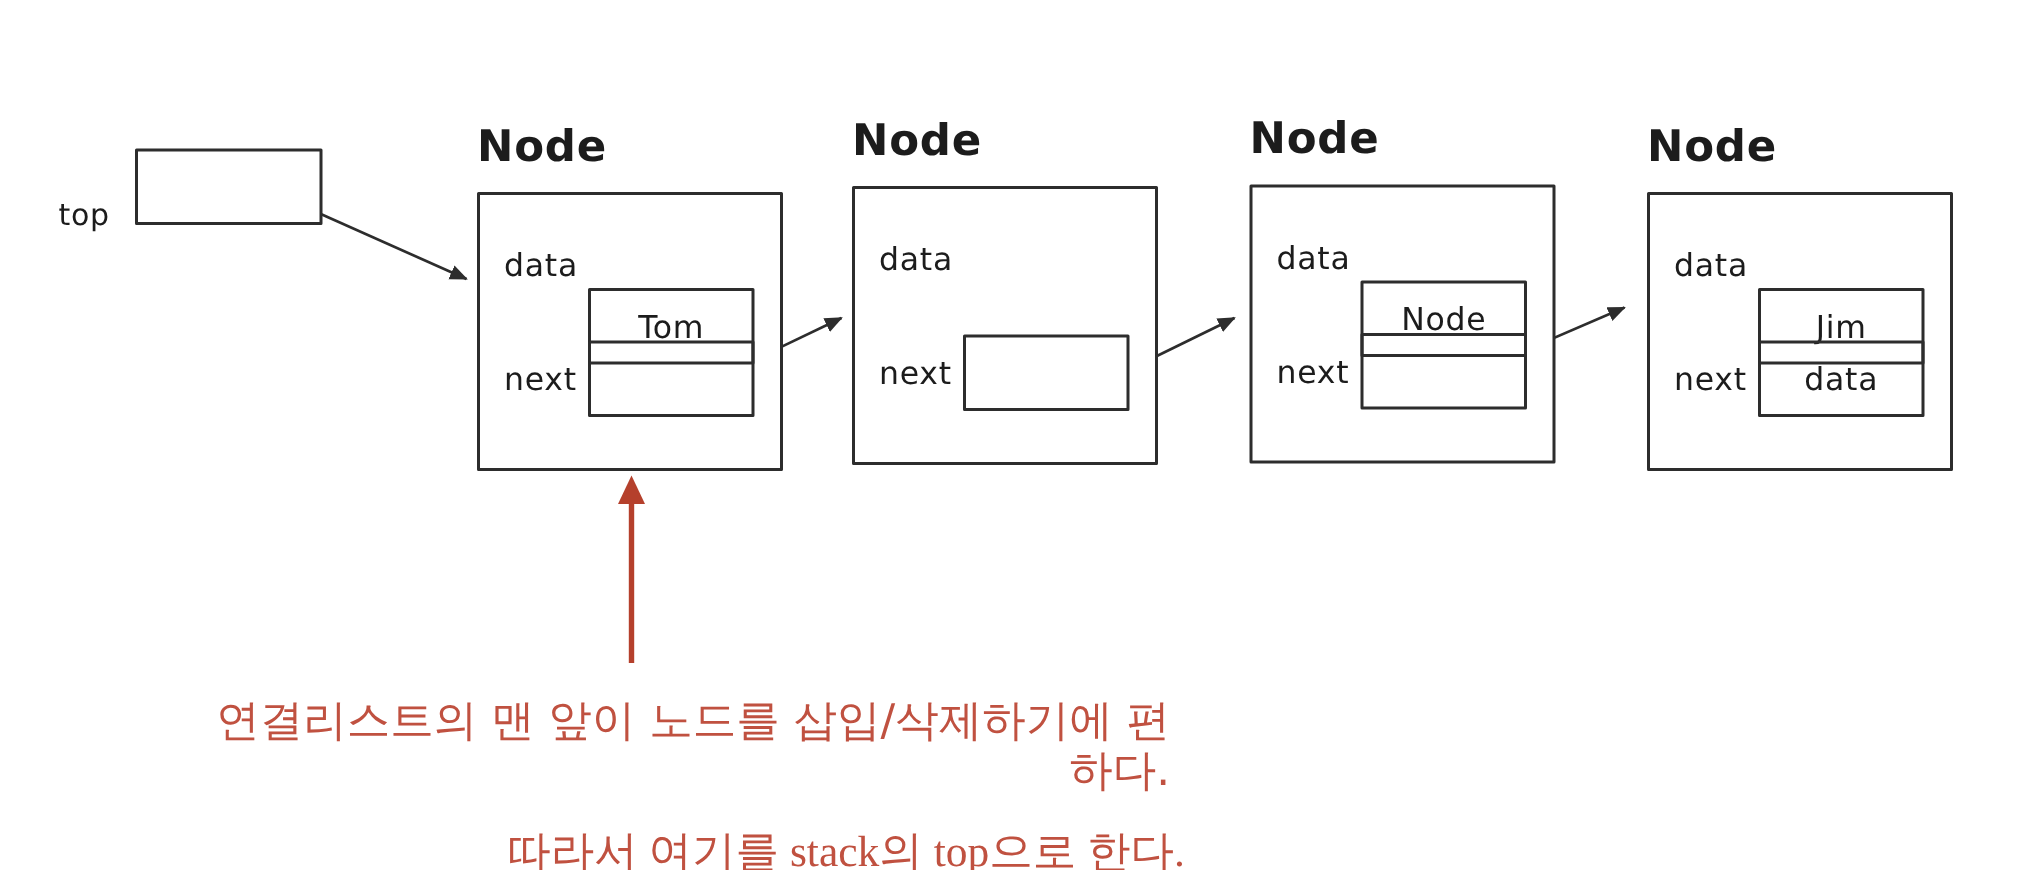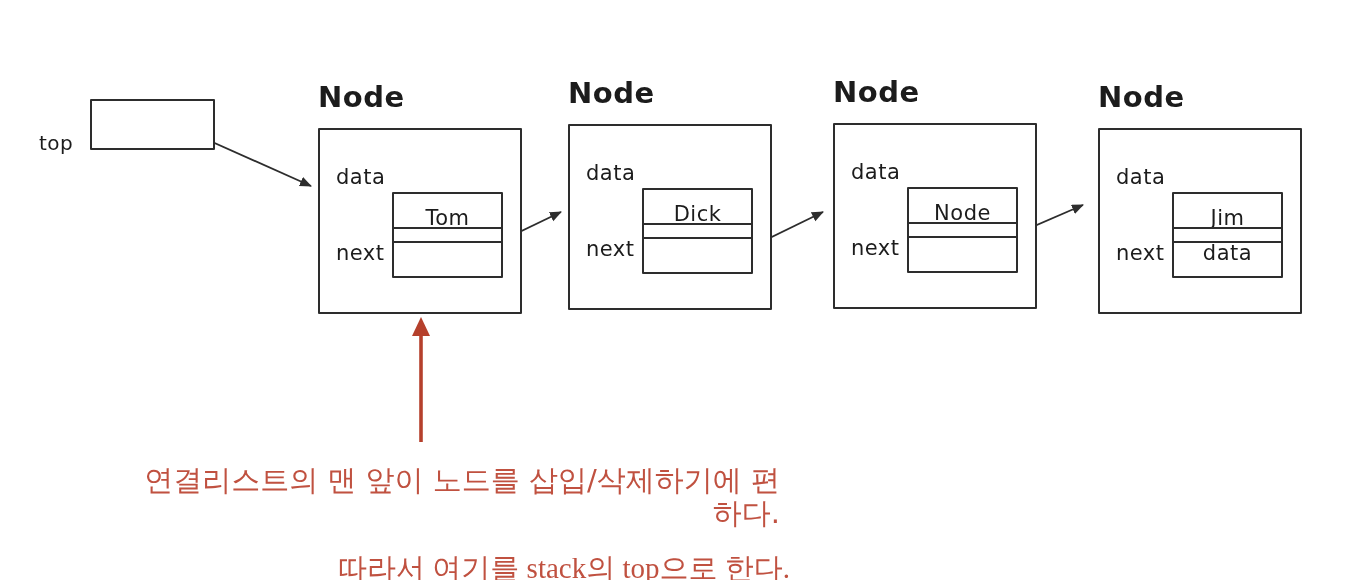--- a/index.html
+++ b/index.html
@@ -130,23 +130,20 @@
     </div>
     <div class="field-label next-label">next</div>
     <div class="value-box next-box">
       <span></span>
     </div>
   </div>
 
   <div class="node-title" style="left:568px;top:76px">Node</div>
   <div class="node-box" style="left:568px;top:124px">
     <div class="field-label data-label">data</div>
-    <div class="value-box data-box">
-      <span>Dick</span>
-    </div>
     <div class="field-label next-label">next</div>
     <div class="value-box next-box">
       <span></span>
     </div>
   </div>
 
   <div class="node-title" style="left:833px;top:75px">Node</div>
   <div class="node-box" style="left:833px;top:123px">
     <div class="field-label data-label">data</div>
     <div class="value-box data-box">

